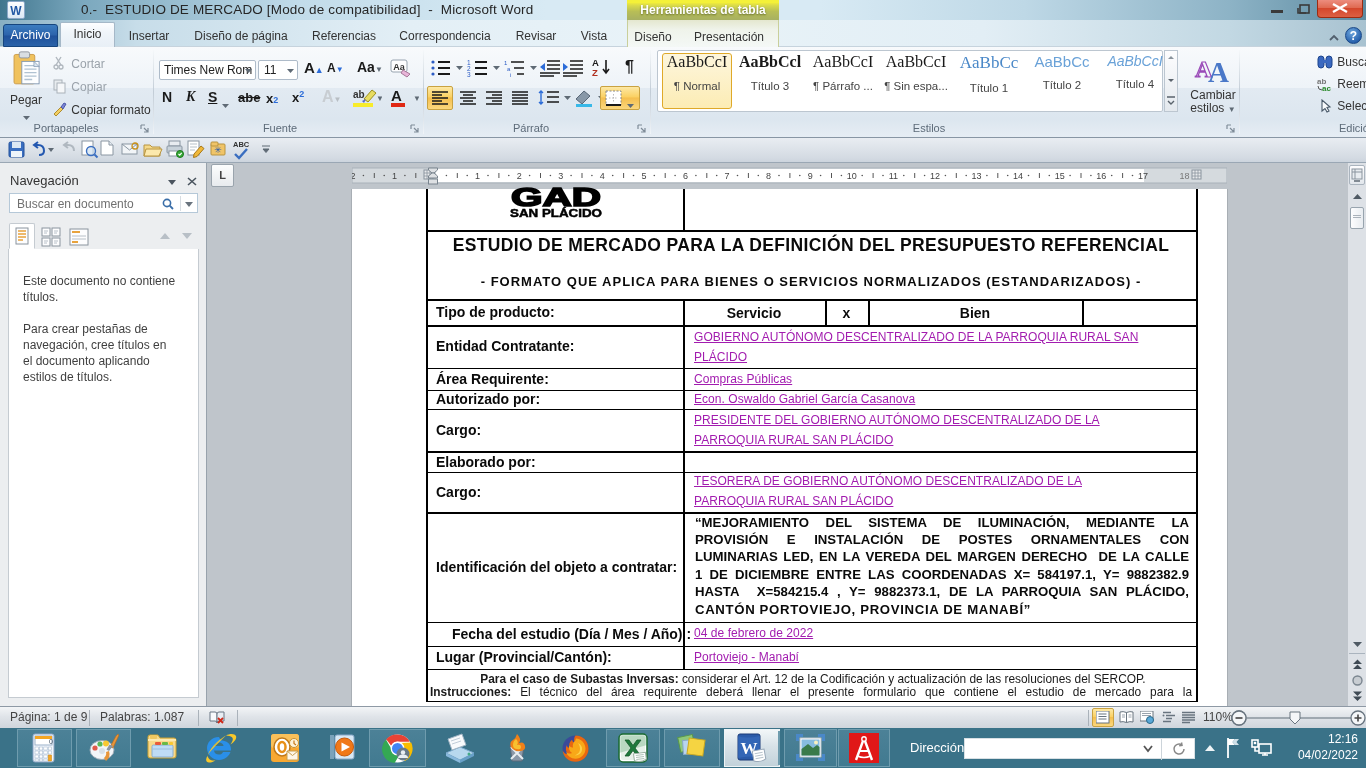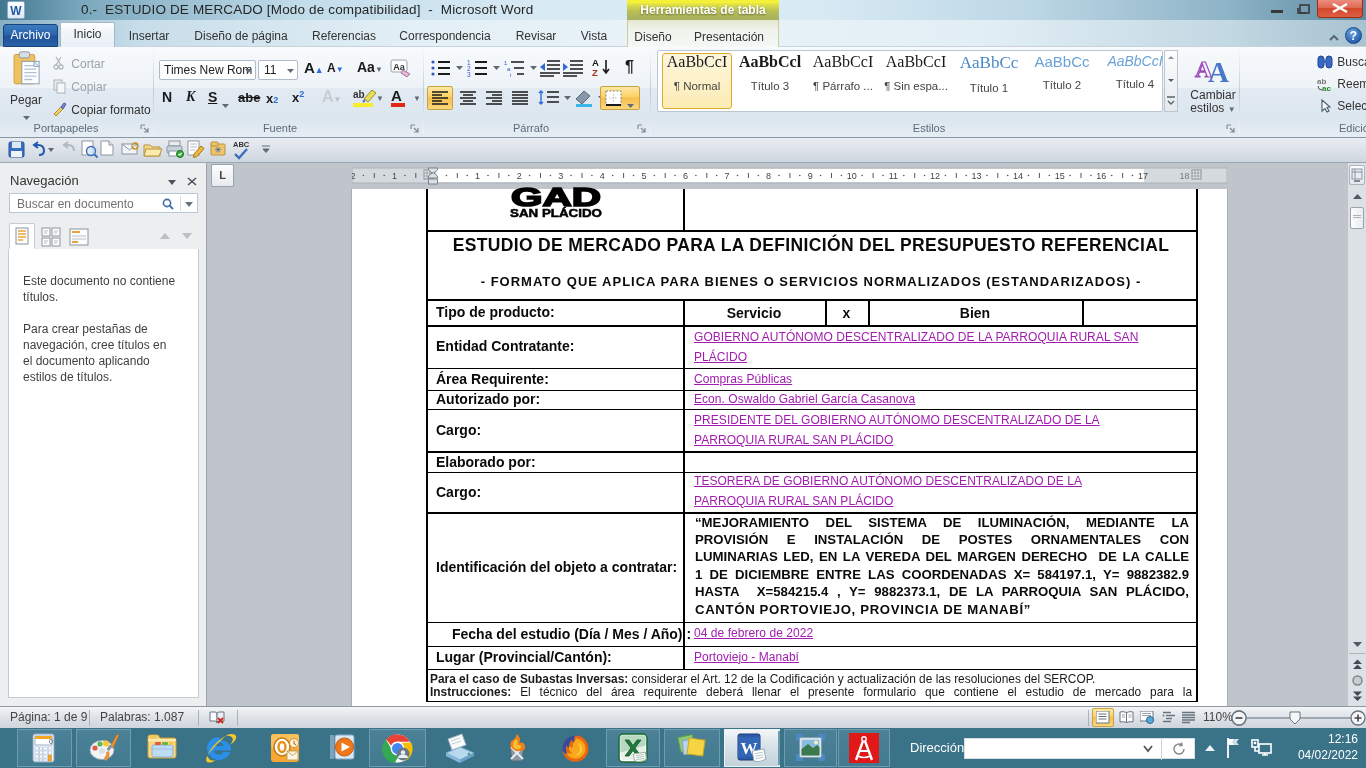--- a/index.html
+++ b/index.html
@@ -534,21 +534,21 @@
           <div class="jl">1 DE DICIEMBRE ENTRE LAS COORDENADAS X= 584197.1, Y= 9882382.9</div>
           <div class="jl">HASTA&nbsp; X=584215.4 , Y= 9882373.1, DE LA PARROQUIA SAN PLÁCIDO,</div>
           <div class="jl" style="text-align-last:left;letter-spacing:.65px;">CANTÓN PORTOVIEJO, PROVINCIA DE MANABÍ”</div>
         </div>
 
         <div class="lbl" style="top:436.6px;margin-left:16px;">Fecha del estudio (Día / Mes / Año) :</div>
         <div class="ctxt" style="top:436.7px;">04 de febrero de 2022</div>
         <div class="lbl" style="top:460.2px;">Lugar (Provincial/Cantón):</div>
         <div class="ctxt" style="top:460.7px;">Portoviejo - Manabí</div>
 
-        <div class="note" style="top:483px;"><b>Para el caso de Subastas Inversas:</b> considerar el Art. 12 de la Codificación y actualización de las resoluciones del SERCOP.</div>
+        <div class="note" style="top:483px;text-align:center;"><b>Para el caso de Subastas Inversas:</b> considerar el Art. 12 de la Codificación y actualización de las resoluciones del SERCOP.</div>
         <div class="note" style="top:495.5px;width:762px;text-align:justify;text-align-last:justify;"><b>Instrucciones:</b> El técnico del área requirente deberá llenar el presente formulario que contiene el estudio de mercado para la</div>
       </div>
       <div id="ruler">
         <svg width="875" height="24" viewBox="0 0 875 24" id="rulersvg">
             <rect x="0" y="5" width="875" height="15" fill="#d5dade" stroke="#a9b2ba" stroke-width="1"></rect>
       <rect x="84" y="6" width="708" height="13" fill="#ffffff"></rect>
       <text x="1" y="16" font-size="9" fill="#444" text-anchor="middle" font-family="Liberation Sans">2</text>
       <text x="42.5" y="16" font-size="9" fill="#444" text-anchor="middle" font-family="Liberation Sans">1</text>
       <circle cx="11.4" cy="12.5" r="0.8" fill="#555"></circle>
       <rect x="21.8" y="10" width="1" height="5" fill="#555"></rect>

